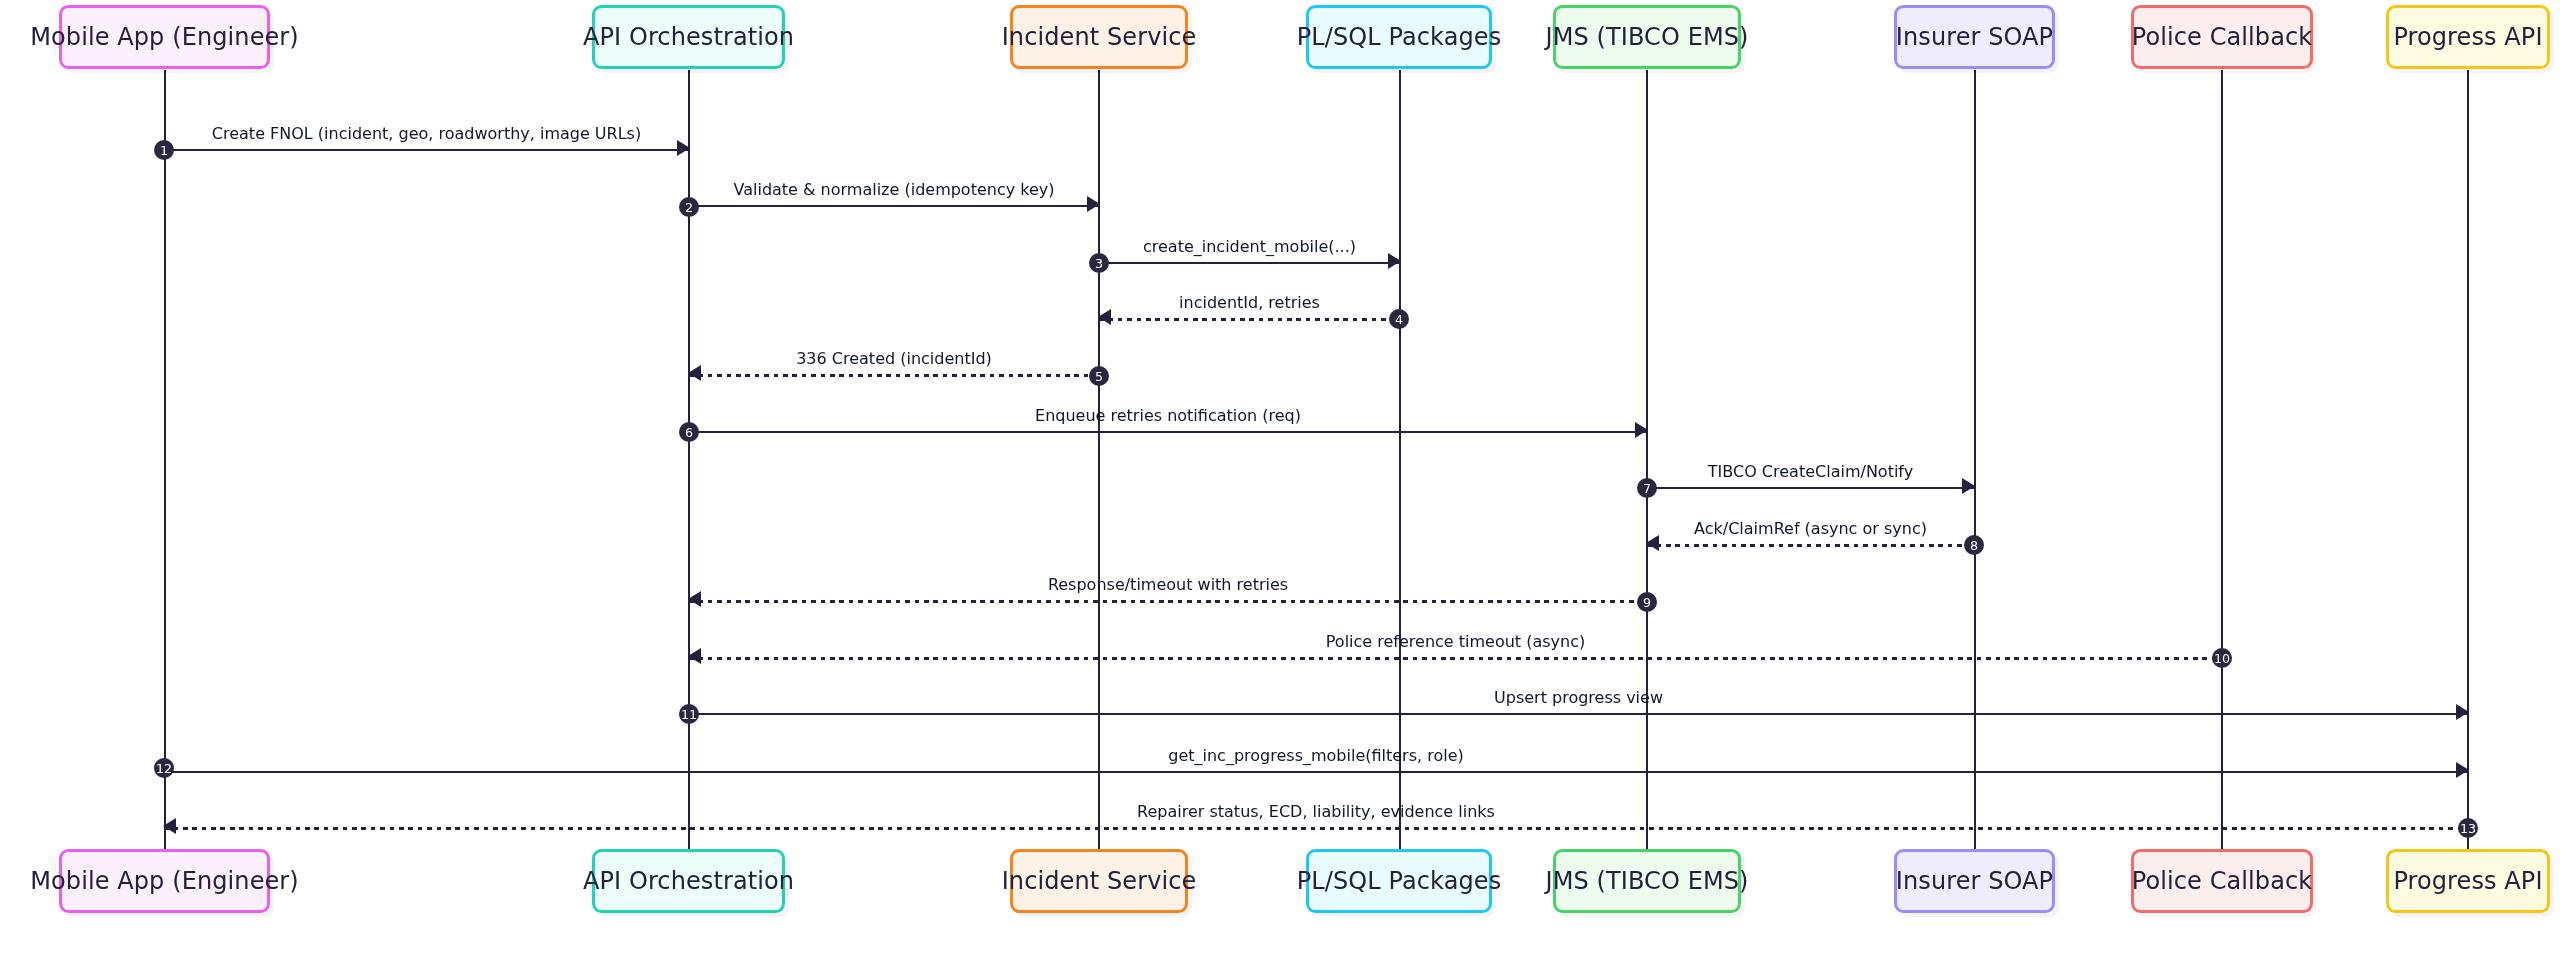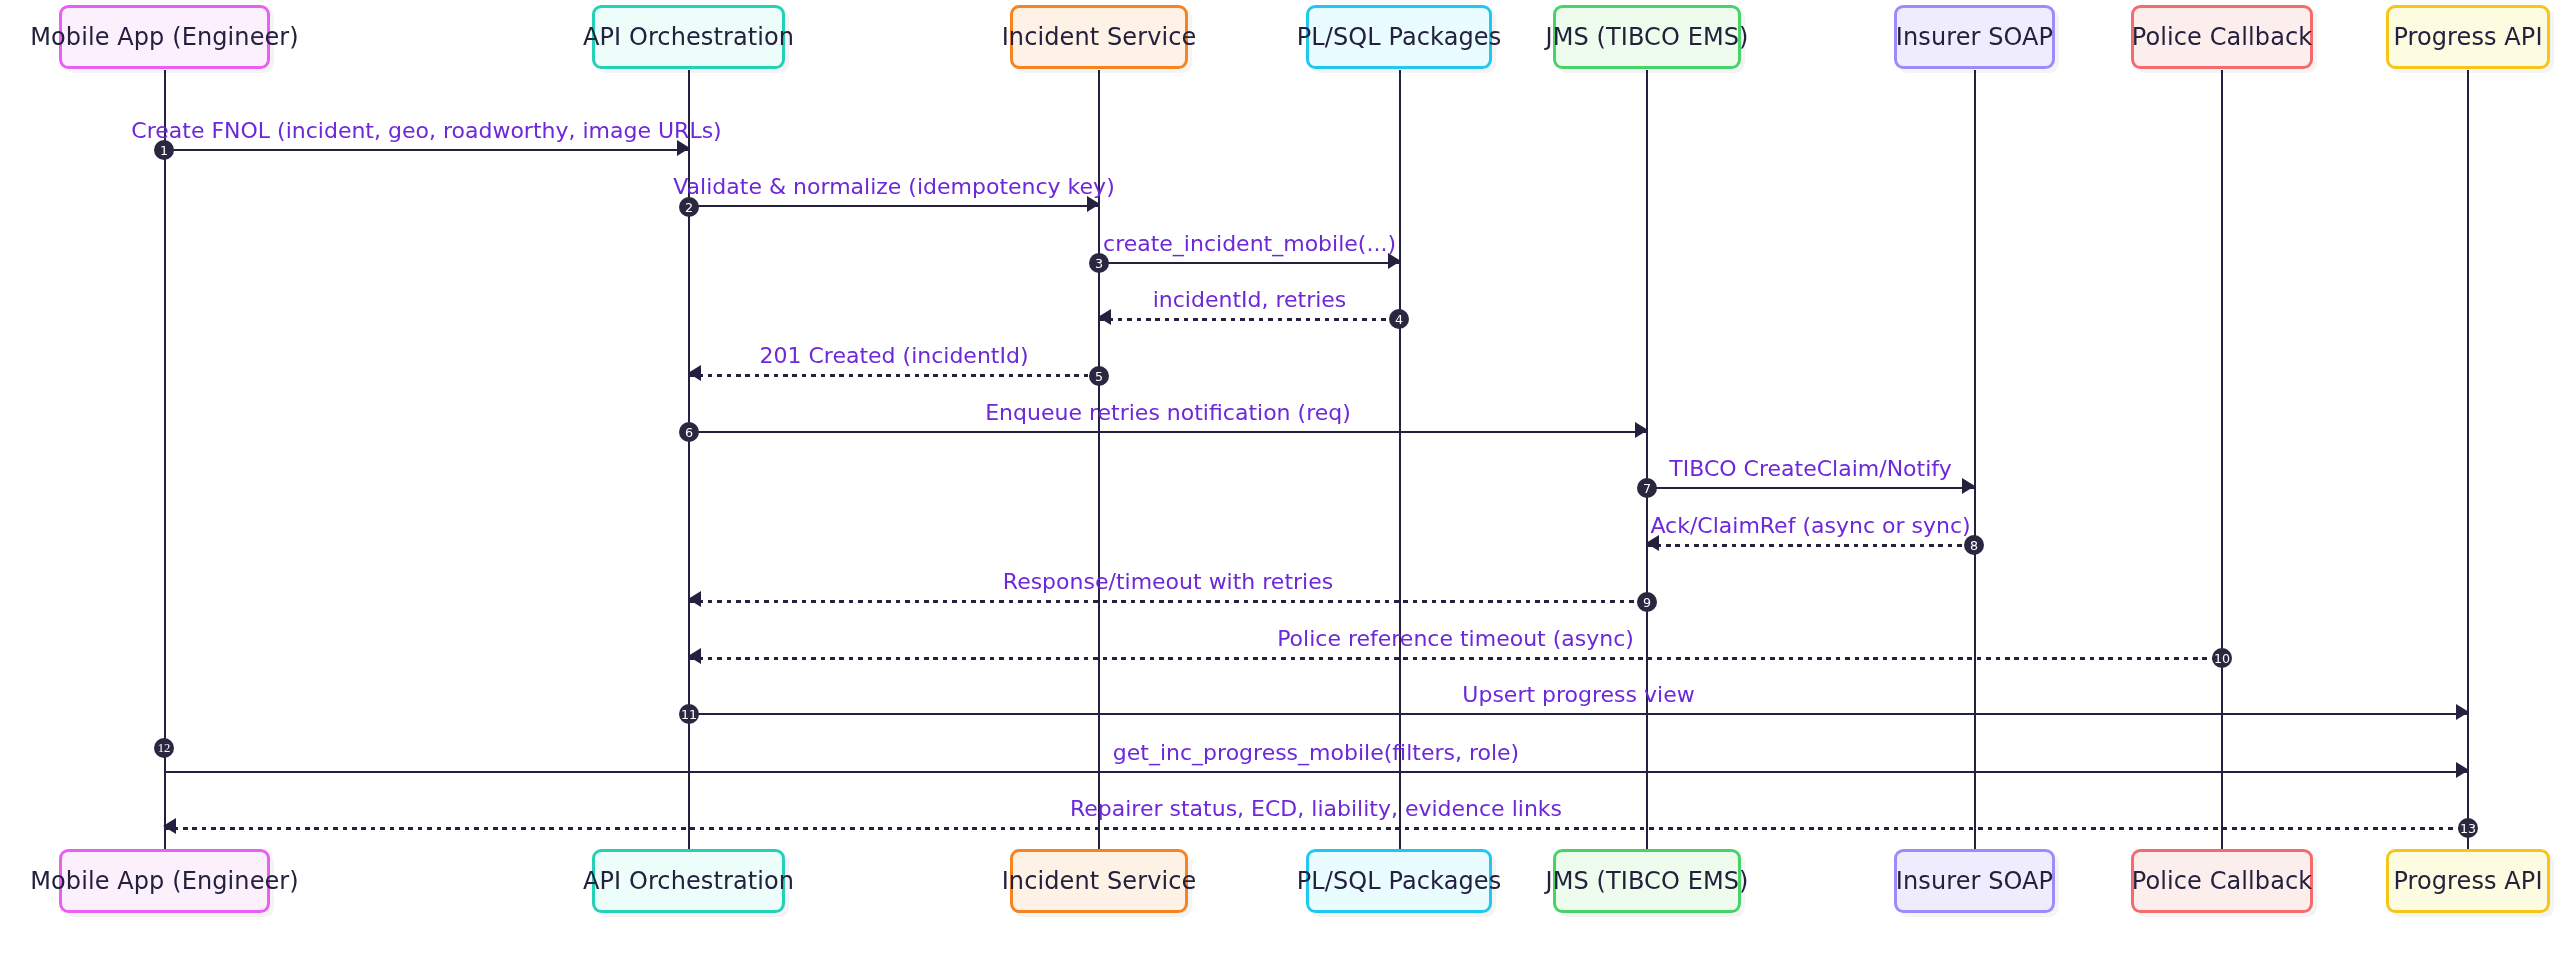--- a/index.html
+++ b/index.html
@@ -46,22 +46,22 @@
     border-bottom:8.7px solid transparent;
   }
   .msg.to-right .head{right:-0.7px;border-left:13.4px solid #23213d;}
   .msg.to-left  .head{left:-0.7px;border-right:13.4px solid #23213d;}
 
   .msg .label{
     position:absolute;
     bottom:6.7px;
     left:50%;
     transform:translateX(-50%);
-    font-size:22px;
-    color:#6d28d9;
+    font-size:16px;
+    color:#0f172a;
     white-space:nowrap;
     background:rgba(255,255,255,0);
     line-height:1.05;
   }
 
   
   .seqnum{
     position:absolute;
     width:20px;height:20px;
     margin-left:-10px;margin-top:-10px;
@@ -108,21 +108,21 @@
       <div class="seqnum" style="left: 1099px; top: 263px;">3</div>
       <div class="msg dotted to-left" style="left: 1099px; top: 318px; width: 301px;">
         <div class="line"></div>
         <div class="head"></div>
         <div class="label">incidentId, retries</div>
       </div>
       <div class="seqnum" style="left: 1399px; top: 319px;">4</div>
       <div class="msg dotted to-left" style="left: 689px; top: 374px; width: 410px;">
         <div class="line"></div>
         <div class="head"></div>
-        <div class="label">201 Created (incidentId)</div>
+        <div class="label">336 Created (incidentId)</div>
       </div>
       <div class="seqnum" style="left: 1099px; top: 376px;">5</div>
       <div class="msg to-right" style="left: 689px; top: 431px; width: 958px;">
         <div class="line"></div>
         <div class="head"></div>
         <div class="label">Enqueue retries notification (req)</div>
       </div>
       <div class="seqnum" style="left: 689px; top: 432px;">6</div>
       <div class="msg to-right" style="left: 1647px; top: 487px; width: 327px;">
         <div class="line"></div>
@@ -152,21 +152,21 @@
         <div class="line"></div>
         <div class="head"></div>
         <div class="label">Upsert progress view</div>
       </div>
       <div class="seqnum" style="left: 689px; top: 714px;">11</div>
       <div class="msg to-right" style="left: 164px; top: 771px; width: 2304px;">
         <div class="line"></div>
         <div class="head"></div>
         <div class="label">get_inc_progress_mobile(filters, role)</div>
       </div>
-      <div class="seqnum" style="left: 164px; top: 748px; font-family: Liberation Serif, serif;">12</div>
+      <div class="seqnum" style="left: 164px; top: 768px;">12</div>
       <div class="msg dotted to-left" style="left: 164px; top: 827px; width: 2304px;">
         <div class="line"></div>
         <div class="head"></div>
         <div class="label">Repairer status, ECD, liability, evidence links</div>
       </div>
       <div class="seqnum" style="left: 2468px; top: 828px;">13</div>
     </div>
   <div id="actors-top">
       <div class="actor" style="left: 59px; top: 5.4px; width: 211px; height: 64px; background: rgb(253, 240, 253); border-color: rgb(233, 94, 243);">
         <span>Mobile App (Engineer)</span>

